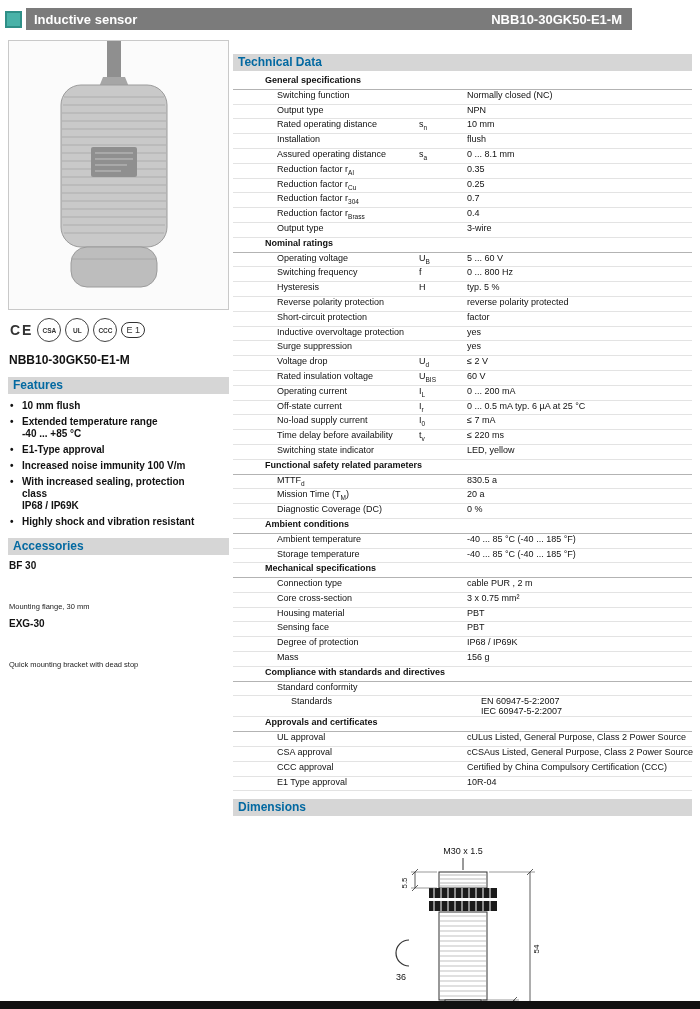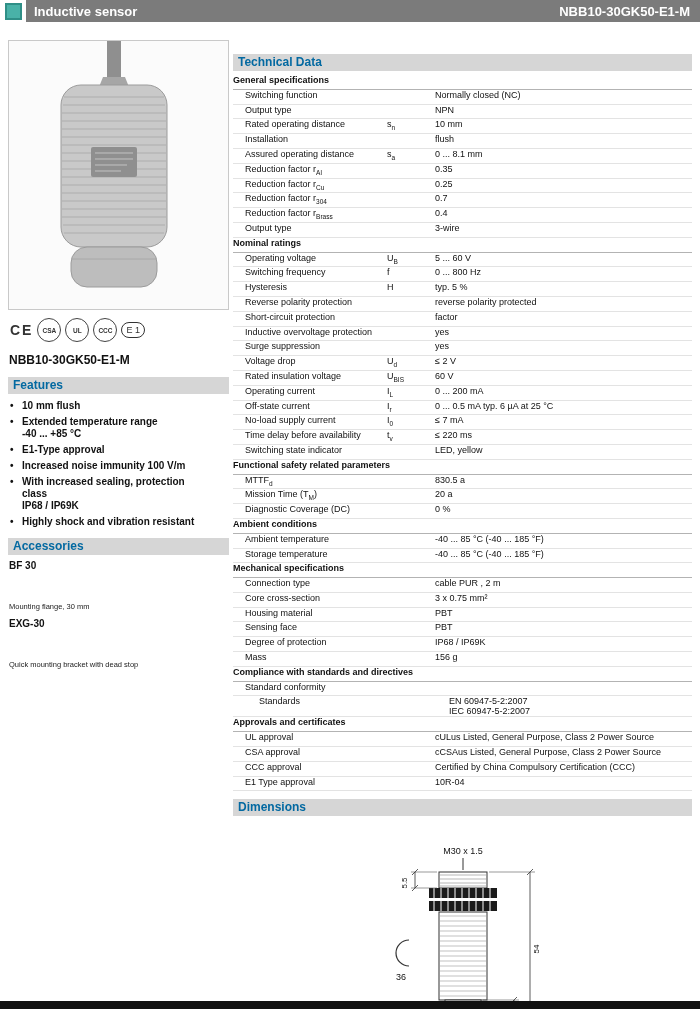--- a/index.html
+++ b/index.html
@@ -1,19 +1,19 @@
 <!DOCTYPE html>
 <html><head>
 <meta charset="utf-8">
 <style>
   html,body{margin:0;padding:0;background:#fff;}
   body{width:700px;height:1009px;position:relative;font-family:"Liberation Sans",sans-serif;color:#111;overflow:hidden;}
 
   
-  .hdr{position:absolute;top:0;left:0;width:700px;height:22px;background:#7b7b7b;display:flex;align-items:center;}
+  .hdr{position:absolute;top:8px;left:0;width:632px;height:22px;background:#7b7b7b;display:flex;align-items:center;}
   .hdr-icon-cell{width:26px;height:22px;background:#fff;display:flex;align-items:center;justify-content:center;}
   .hdr-icon{width:13px;height:13px;background:#49b2a8;border:2px solid #2f8f87;}
   .hdr-title{color:#fff;font-weight:700;font-size:13px;margin-left:8px;}
   .hdr-model{margin-left:auto;margin-right:10px;color:#fff;font-weight:700;font-size:13px;}
 
   
   .col-left{position:absolute;left:8px;top:40px;width:221px;}
   .col-right{position:absolute;left:233px;top:54px;width:459px;}
 
   .secbar{background:#d6d6d6;font-weight:700;font-size:12px;line-height:13px;padding:2px 5px;color:#0369a1;}
@@ -29,21 +29,21 @@
   .feat .bullet{width:12px;flex:0 0 12px;}
   .feat .ftext{white-space:pre-line;}
   .features-wrap{margin:6px 0 10px 2px;}
   .acc-item{margin:5px 0 7px 1px;}
   .acc-name{font-weight:700;font-size:10px;line-height:11px;}
   .acc-desc{font-size:7.5px;line-height:9px;color:#222;margin-top:31px;}
 
   
   .tech-table{margin-top:4px;}
   .trow{display:flex;align-items:flex-start;border-bottom:1px solid #e3e3e3;font-size:9px;line-height:10px;}
-  .c-label{flex:0 0 142px;padding-left:12px;white-space:nowrap;overflow:visible;}
+  .c-label{flex:0 0 142px;padding-left:12px;white-space:nowrap;overflow:visible;margin-left:32px;}
   .c-sym{flex:0 0 48px;white-space:nowrap;}
   .c-val{flex:1;white-space:nowrap;}
   .trow sub{font-size:6.5px;}
   .trow.sec{font-weight:700;border-bottom:1px solid #b3b3b3;}
   .trow.sec .c-label{flex:1 1 auto;padding-left:0;}
   .trow.sec .c-sym,.trow.sec .c-val{flex:0 0 0;}
   .trow.ind2 .c-label{padding-left:26px;}
   .v2{display:block;}
 
   

